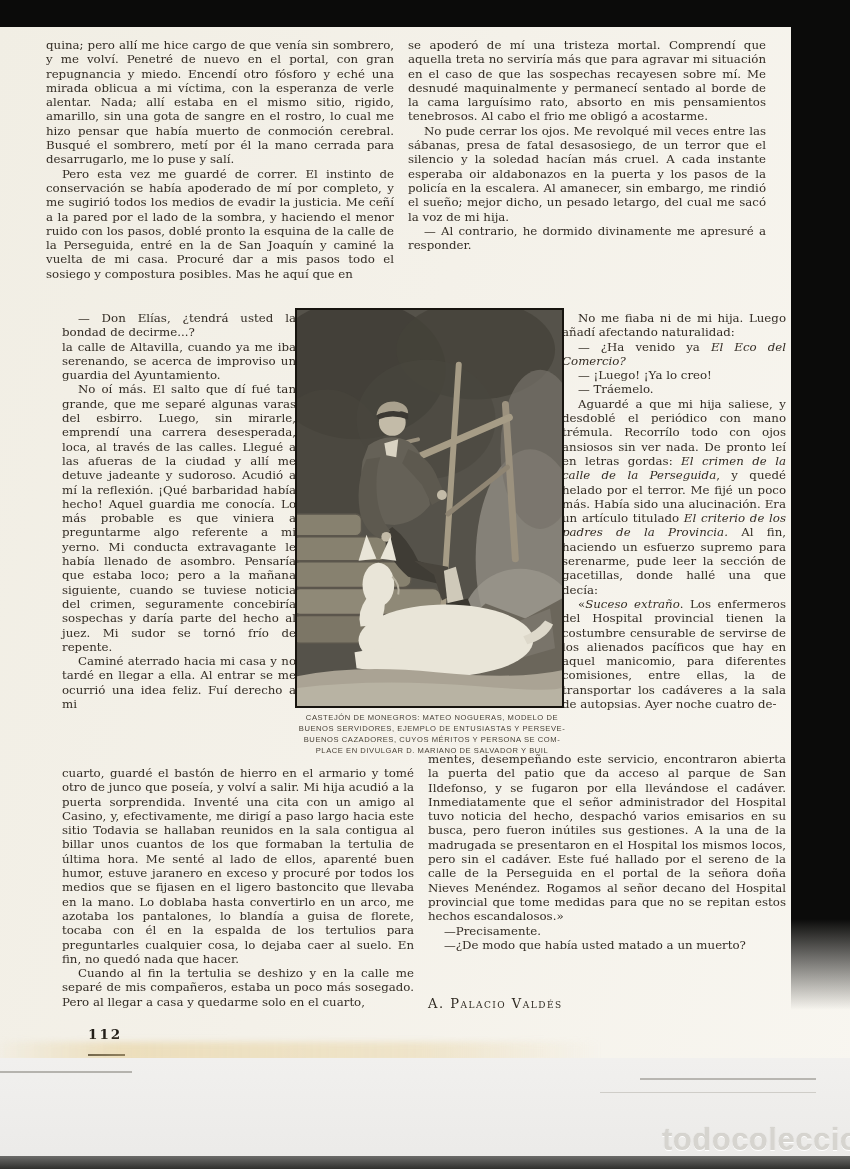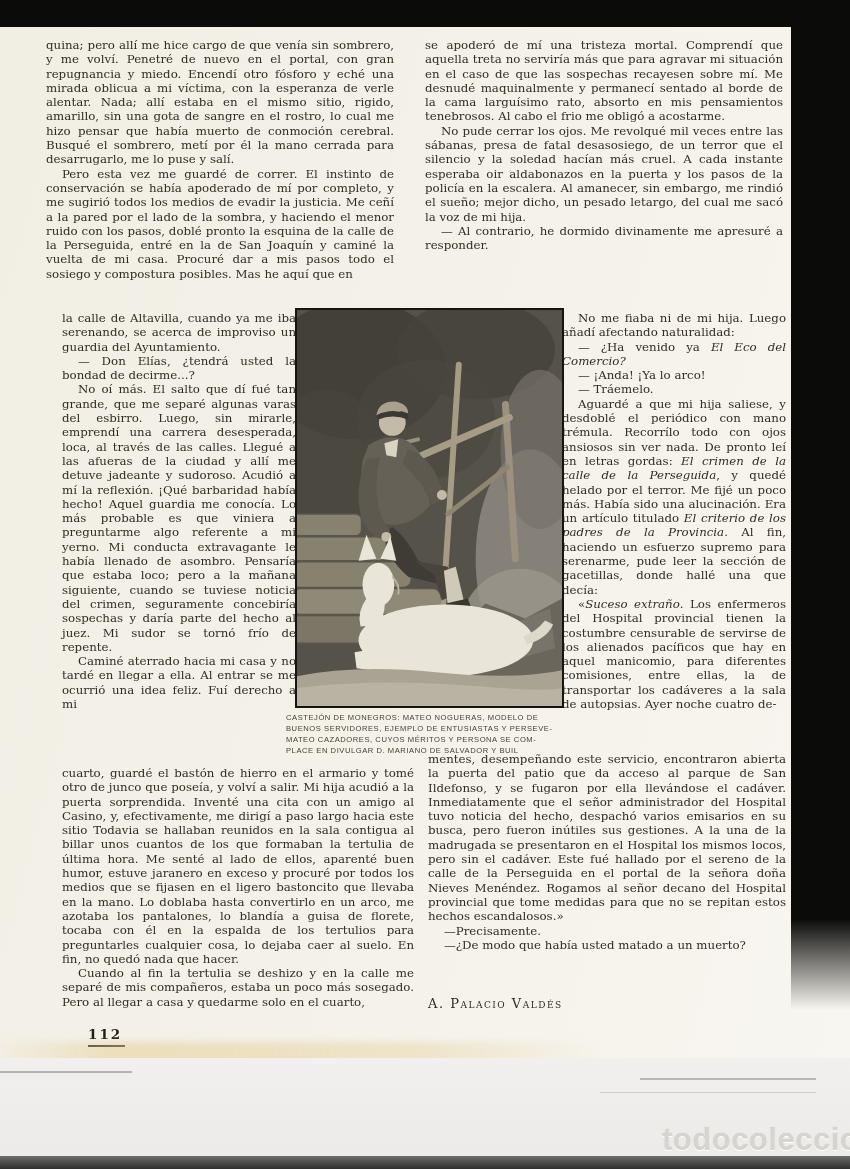--- a/index.html
+++ b/index.html
@@ -8,40 +8,40 @@
     background:linear-gradient(105deg,#f1eee4 0%,#f4f1e9 45%,#f8f6f0 100%);
     font-family:"DejaVu Serif", serif;color:#332c24;
   }
   .tblock{position:absolute;font-size:11.8px;line-height:14.3px;}
   .para{margin:0;text-align:justify;}
   .para.ind{text-indent:1.35em;}
   .it{font-style:italic;}
   .l1{left:46px;top:38px;width:348px;}
   .l2{left:62px;top:311px;width:234px;}
   .l3{left:62px;top:766px;width:352px;}
-  .r1{left:425px;top:38px;width:358px;}
+  .r1{left:408px;top:38px;width:358px;}
   .r2{left:562px;top:311px;width:224px;}
   .r3{left:428px;top:752px;width:358px;}
   #photo{
     position:absolute;left:295px;top:308px;width:269px;height:400px;
     margin:0;border:2px solid #17140f;box-sizing:border-box;background:#55524a;
   }
   #photo svg{display:block;width:100%;height:100%;}
   #caption{
-    position:absolute;left:286px;top:712px;width:292px;text-align:left;
+    position:absolute;left:286px;top:712px;width:292px;text-align:center;
     font-family:"Liberation Sans", sans-serif;font-size:7.6px;line-height:11px;
     letter-spacing:0.55px;color:#453e33;
   }
   #signature{
     position:absolute;left:428px;top:996px;width:282px;text-align:left;
     font-variant:small-caps;font-size:13px;letter-spacing:1.5px;color:#2f2a22;
   }
   #pagenum{
     position:absolute;left:88px;top:1026px;font-weight:bold;font-size:13.5px;
-    letter-spacing:2px;color:#211d17;border-bottom:2.5px solid #211d17;padding:0 3px 3px 0;
+    letter-spacing:2px;color:#211d17;border-bottom:2.5px solid #211d17;padding:0 3px 12px 0;
   }
   .bar-top{position:absolute;left:0;top:0;width:850px;height:27px;background:#0b0b0a;}
   .bar-right{
     position:absolute;left:791px;top:0;width:59px;height:1010px;
     background:linear-gradient(to bottom,#0b0b0a 0%,#0b0b0a 91%,rgba(11,11,10,0) 100%);
   }
   .streak{
     position:absolute;left:0;top:1042px;width:600px;height:22px;
     background:linear-gradient(to right,rgba(230,207,152,0.05),rgba(230,207,152,0.55) 20%,rgba(230,207,152,0.4) 70%,rgba(230,207,152,0));
     filter:blur(3px);
@@ -66,38 +66,38 @@
 </head>
 <body>
 
 <div id="scan">
 
   <div class="tblock l1">
       <p class="para"><span>quina; pero allí me hice cargo de que venía sin sombrero, y me volví. Penetré de nuevo en el portal, con gran repugnancia y miedo. Encendí otro fósforo y eché una mirada oblicua a mi víctima, con la esperanza de verle alentar. Nada; allí estaba en el mismo sitio, rigido, amarillo, sin una gota de sangre en el rostro, lo cual me hizo pensar que había muerto de conmoción cerebral. Busqué el sombrero, metí por él la mano cerrada para desarrugarlo, me lo puse y salí.</span></p>
       <p class="para ind"><span>Pero esta vez me guardé de correr. El instinto de conservación se había apoderado de mí por completo, y me sugirió todos los medios de evadir la justicia. Me ceñí a la pared por el lado de la sombra, y haciendo el menor ruido con los pasos, doblé pronto la esquina de la calle de la Perseguida, entré en la de San Joaquín y caminé la vuelta de mi casa. Procuré dar a mis pasos todo el sosiego y compostura posibles. Mas he aquí que en</span></p>
     </div>
   <div class="tblock l2">
+      <p class="para ind"><span>— Don Elías, ¿tendrá usted la bondad de decirme...?</span></p>
       <p class="para"><span>la calle de Altavilla, cuando ya me iba serenando, se acerca de improviso un guardia del Ayuntamiento.</span></p>
-      <p class="para ind"><span>— Don Elías, ¿tendrá usted la bondad de decirme...?</span></p>
       <p class="para ind"><span>No oí más. El salto que dí fué tan grande, que me separé algunas varas del esbirro. Luego, sin mirarle, emprendí una carrera desesperada, loca, al través de las calles. Llegué a las afueras de la ciudad y allí me detuve jadeante y sudoroso. Acudió a mí la reflexión. ¡Qué barbaridad había hecho! Aquel guardia me conocía. Lo más probable es que viniera a preguntarme algo referente a mi yerno. Mi conducta extravagante le había llenado de asombro. Pensaría que estaba loco; pero a la mañana siguiente, cuando se tuviese noticia del crimen, seguramente concebiría sospechas y daría parte del hecho al juez. Mi sudor se tornó frío de repente.</span></p>
       <p class="para ind"><span>Caminé aterrado hacia mi casa y no tardé en llegar a ella. Al entrar se me ocurrió una idea feliz. Fuí derecho a mi</span></p>
     </div>
   <div class="tblock l3">
       <p class="para"><span>cuarto, guardé el bastón de hierro en el armario y tomé otro de junco que poseía, y volví a salir. Mi hija acudió a la puerta sorprendida. Inventé una cita con un amigo al Casino, y, efectivamente, me dirigí a paso largo hacia este sitio Todavia se hallaban reunidos en la sala contigua al billar unos cuantos de los que formaban la tertulia de última hora. Me senté al lado de ellos, aparenté buen humor, estuve jaranero en exceso y procuré por todos los medios que se fijasen en el ligero bastoncito que llevaba en la mano. Lo doblaba hasta convertirlo en un arco, me azotaba los pantalones, lo blandía a guisa de florete, tocaba con él en la espalda de los tertulios para preguntarles cualquier cosa, lo dejaba caer al suelo. En fin, no quedó nada que hacer.</span></p>
       <p class="para ind"><span>Cuando al fin la tertulia se deshizo y en la calle me separé de mis compañeros, estaba un poco más sosegado. Pero al llegar a casa y quedarme solo en el cuarto,</span></p>
     </div>
   <div class="tblock r1">
       <p class="para"><span>se apoderó de mí una tristeza mortal. Comprendí que aquella treta no serviría más que para agravar mi situación en el caso de que las sospechas recayesen sobre mí. Me desnudé maquinalmente y permanecí sentado al borde de la cama larguísimo rato, absorto en mis pensamientos tenebrosos. Al cabo el frio me obligó a acostarme.</span></p>
       <p class="para ind"><span>No pude cerrar los ojos. Me revolqué mil veces entre las sábanas, presa de fatal desasosiego, de un terror que el silencio y la soledad hacían más cruel. A cada instante esperaba oir aldabonazos en la puerta y los pasos de la policía en la escalera. Al amanecer, sin embargo, me rindió el sueño; mejor dicho, un pesado letargo, del cual me sacó la voz de mi hija.</span></p>
       <p class="para ind"><span>— Al contrario, he dormido divinamente me apresuré a responder.</span></p>
     </div>
   <div class="tblock r2">
       <p class="para ind"><span>No me fiaba ni de mi hija. Luego añadí afectando naturalidad:</span></p>
       <p class="para ind"><span>— ¿Ha venido ya </span><span class="it">El Eco del Comercio?</span></p>
-      <p class="para ind"><span>— ¡Anda! ¡Ya lo arco!</span></p>
+      <p class="para ind"><span>— ¡Luego! ¡Ya lo creo!</span></p>
       <p class="para ind"><span>— Tráemelo.</span></p>
       <p class="para ind"><span>Aguardé a que mi hija saliese, y desdoblé el periódico con mano trémula. Recorrílo todo con ojos ansiosos sin ver nada. De pronto leí en letras gordas: </span><span class="it">El crimen de la calle de la Perseguida</span><span>, y quedé helado por el terror. Me fijé un poco más. Había sido una alucinación. Era un artículo titulado </span><span class="it">El criterio de los padres de la Provincia.</span><span> Al fin, haciendo un esfuerzo supremo para serenarme, pude leer la sección de gacetillas, donde hallé una que decía:</span></p>
       <p class="para ind"><span>«</span><span class="it">Suceso extraño</span><span>. Los enfermeros del Hospital provincial tienen la costumbre censurable de servirse de los alienados pacíficos que hay en aquel manicomio, para diferentes comisiones, entre ellas, la de transportar los cadáveres a la sala de autopsias. Ayer noche cuatro de-</span></p>
     </div>
   <div class="tblock r3">
       <p class="para"><span>mentes, desempeñando este servicio, encontraron abierta la puerta del patio que da acceso al parque de San Ildefonso, y se fugaron por ella llevándose el cadáver. Inmediatamente que el señor administrador del Hospital tuvo noticia del hecho, despachó varios emisarios en su busca, pero fueron inútiles sus gestiones. A la una de la madrugada se presentaron en el Hospital los mismos locos, pero sin el cadáver. Este fué hallado por el sereno de la calle de la Perseguida en el portal de la señora doña Nieves Menéndez. Rogamos al señor decano del Hospital provincial que tome medidas para que no se repitan estos hechos escandalosos.»</span></p>
       <p class="para ind"><span>—Precisamente.</span></p>
       <p class="para ind"><span>—¿De modo que había usted matado a un muerto?</span></p>
     </div>
 
@@ -155,21 +155,21 @@
       </g>
       <path d="M96 268 Q104 276 102 286" stroke="#b9b3a2" stroke-width="2" fill="none"></path>
       <path d="M0 368 Q60 356 140 364 T267 362 L267 398 L0 398 Z" fill="#aaa394"></path>
       <path d="M0 380 Q80 370 180 378 T267 376 L267 398 L0 398 Z" fill="#bcb6a6" opacity="0.8"></path>
     </svg>
   </figure>
 
   <div id="caption">
       <div>CASTEJÓN DE MONEGROS: MATEO NOGUERAS, MODELO DE</div>
       <div>BUENOS SERVIDORES, EJEMPLO DE ENTUSIASTAS Y PERSEVE-</div>
-      <div>MATEO CAZADORES, CUYOS MÉRITOS Y PERSONA SE COM-</div>
+      <div>BUENOS CAZADORES, CUYOS MÉRITOS Y PERSONA SE COM-</div>
       <div>PLACE EN DIVULGAR D. MARIANO DE SALVADOR Y BUIL</div>
     </div>
 
   <div id="signature">A. Palacio Valdés</div>
 
   <div id="pagenum">112</div>
 
   <div class="streak"></div>
   <div class="band-bottom"></div>
   <div class="edge-line1"></div>

